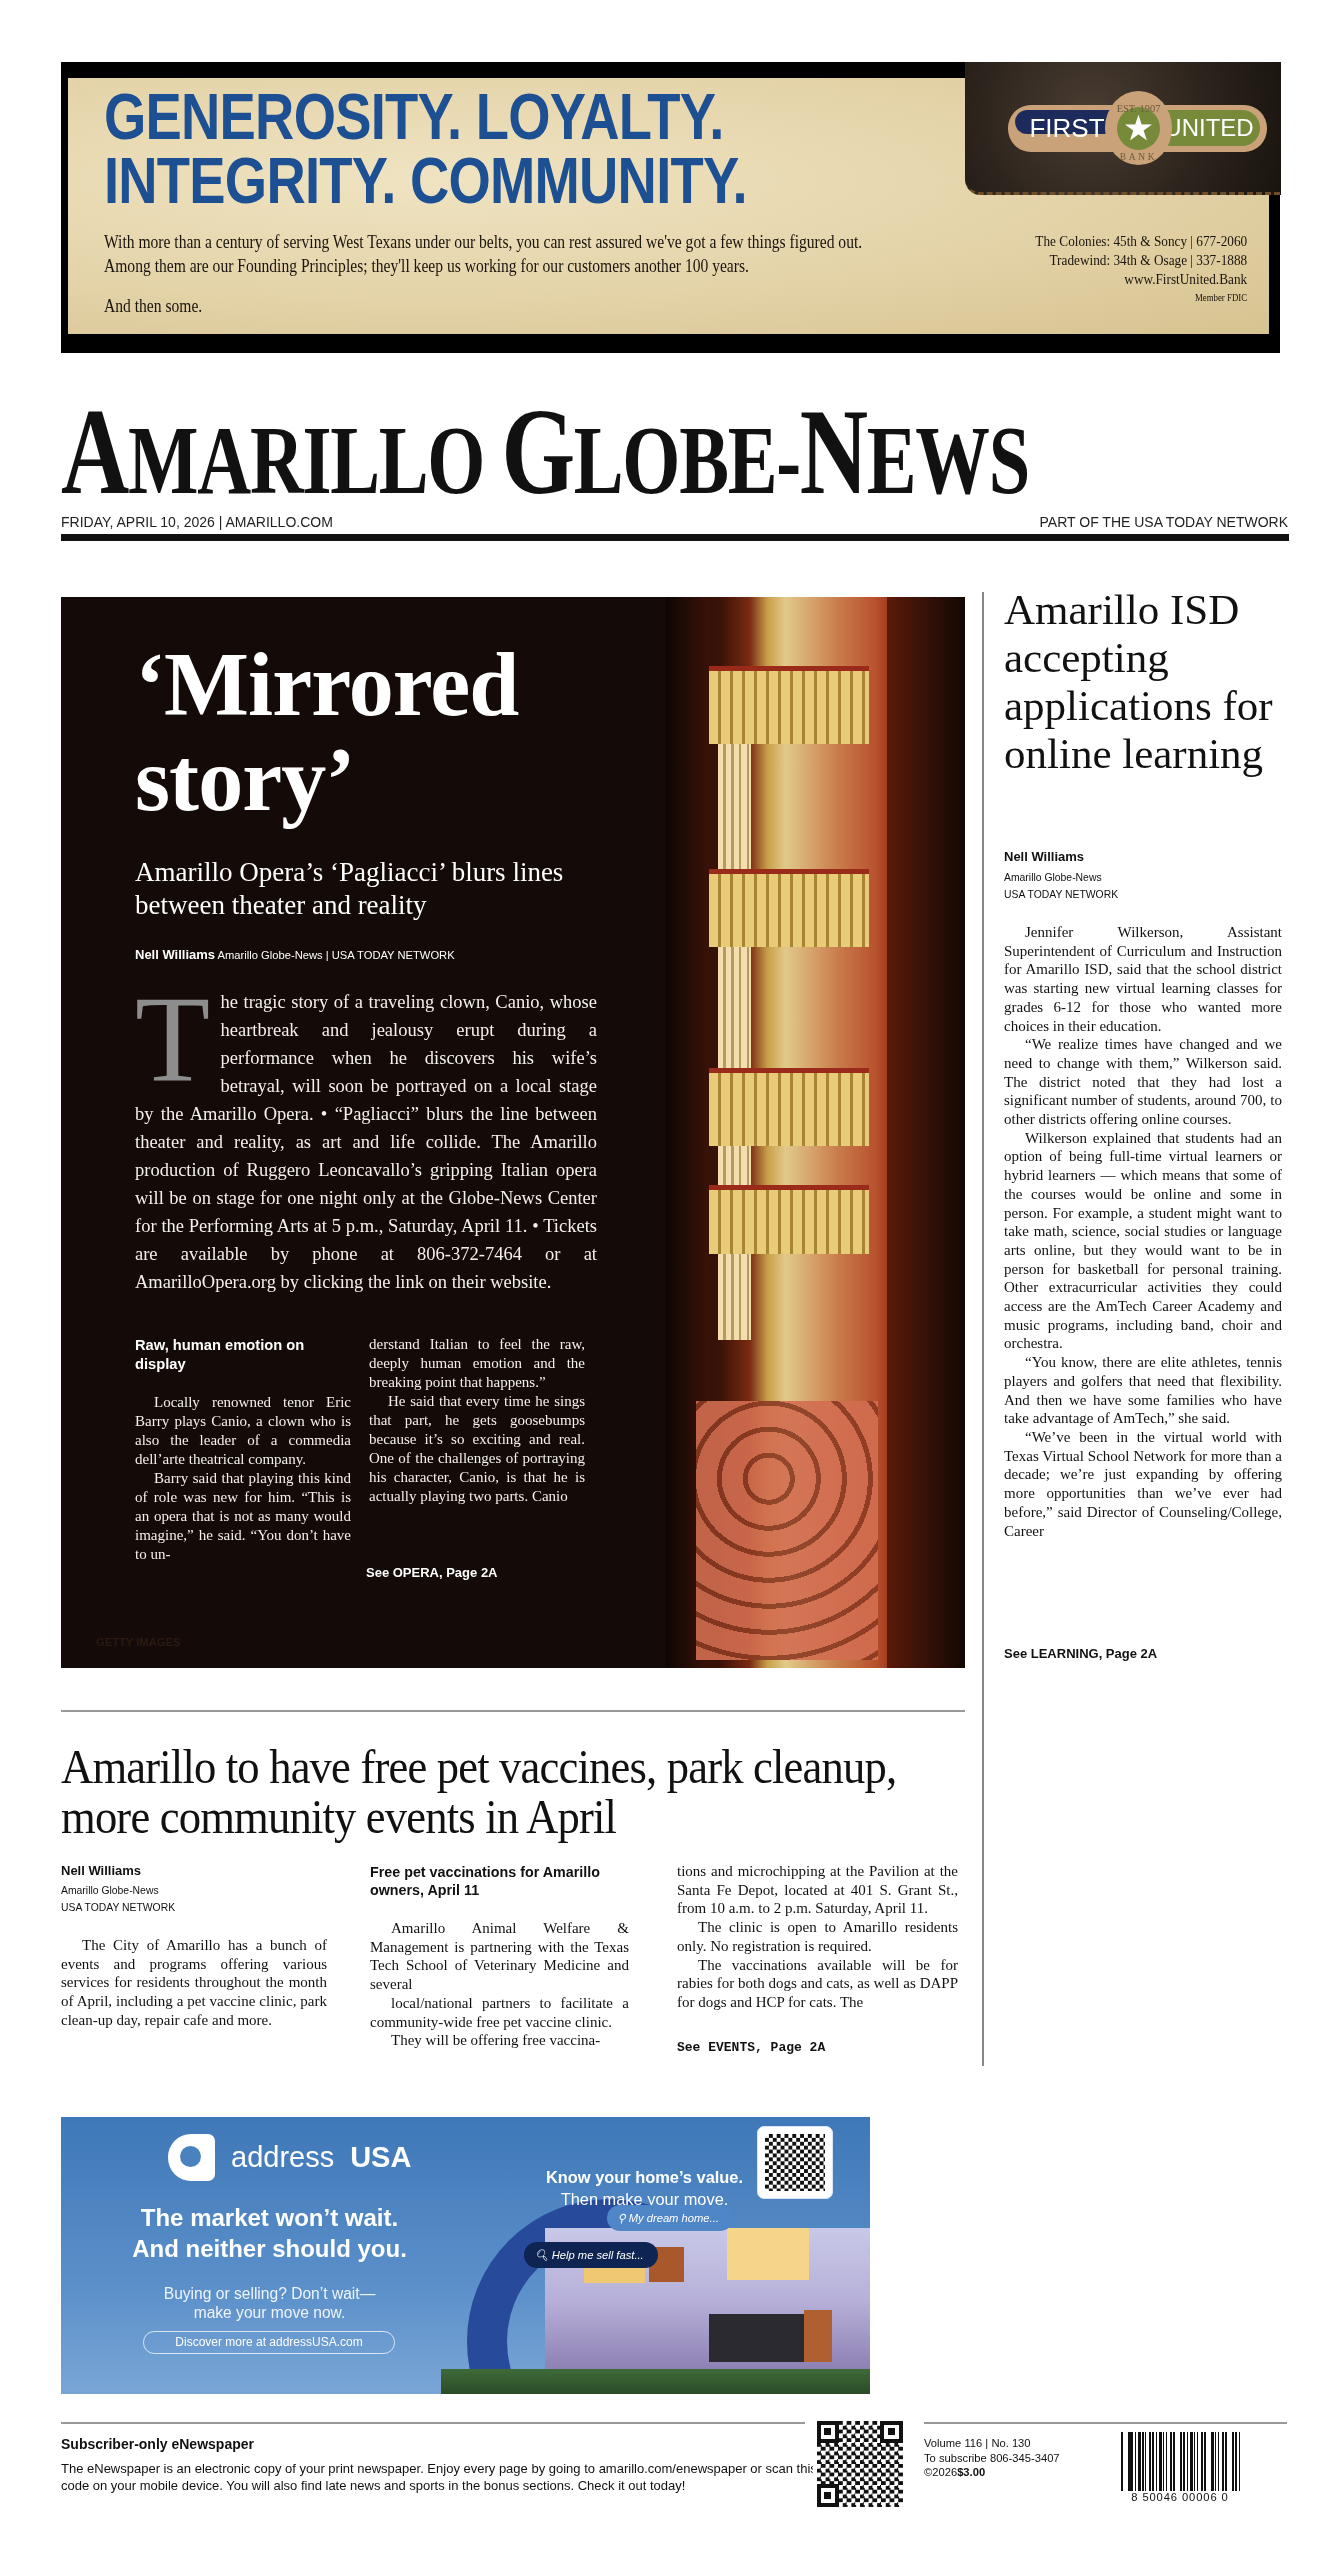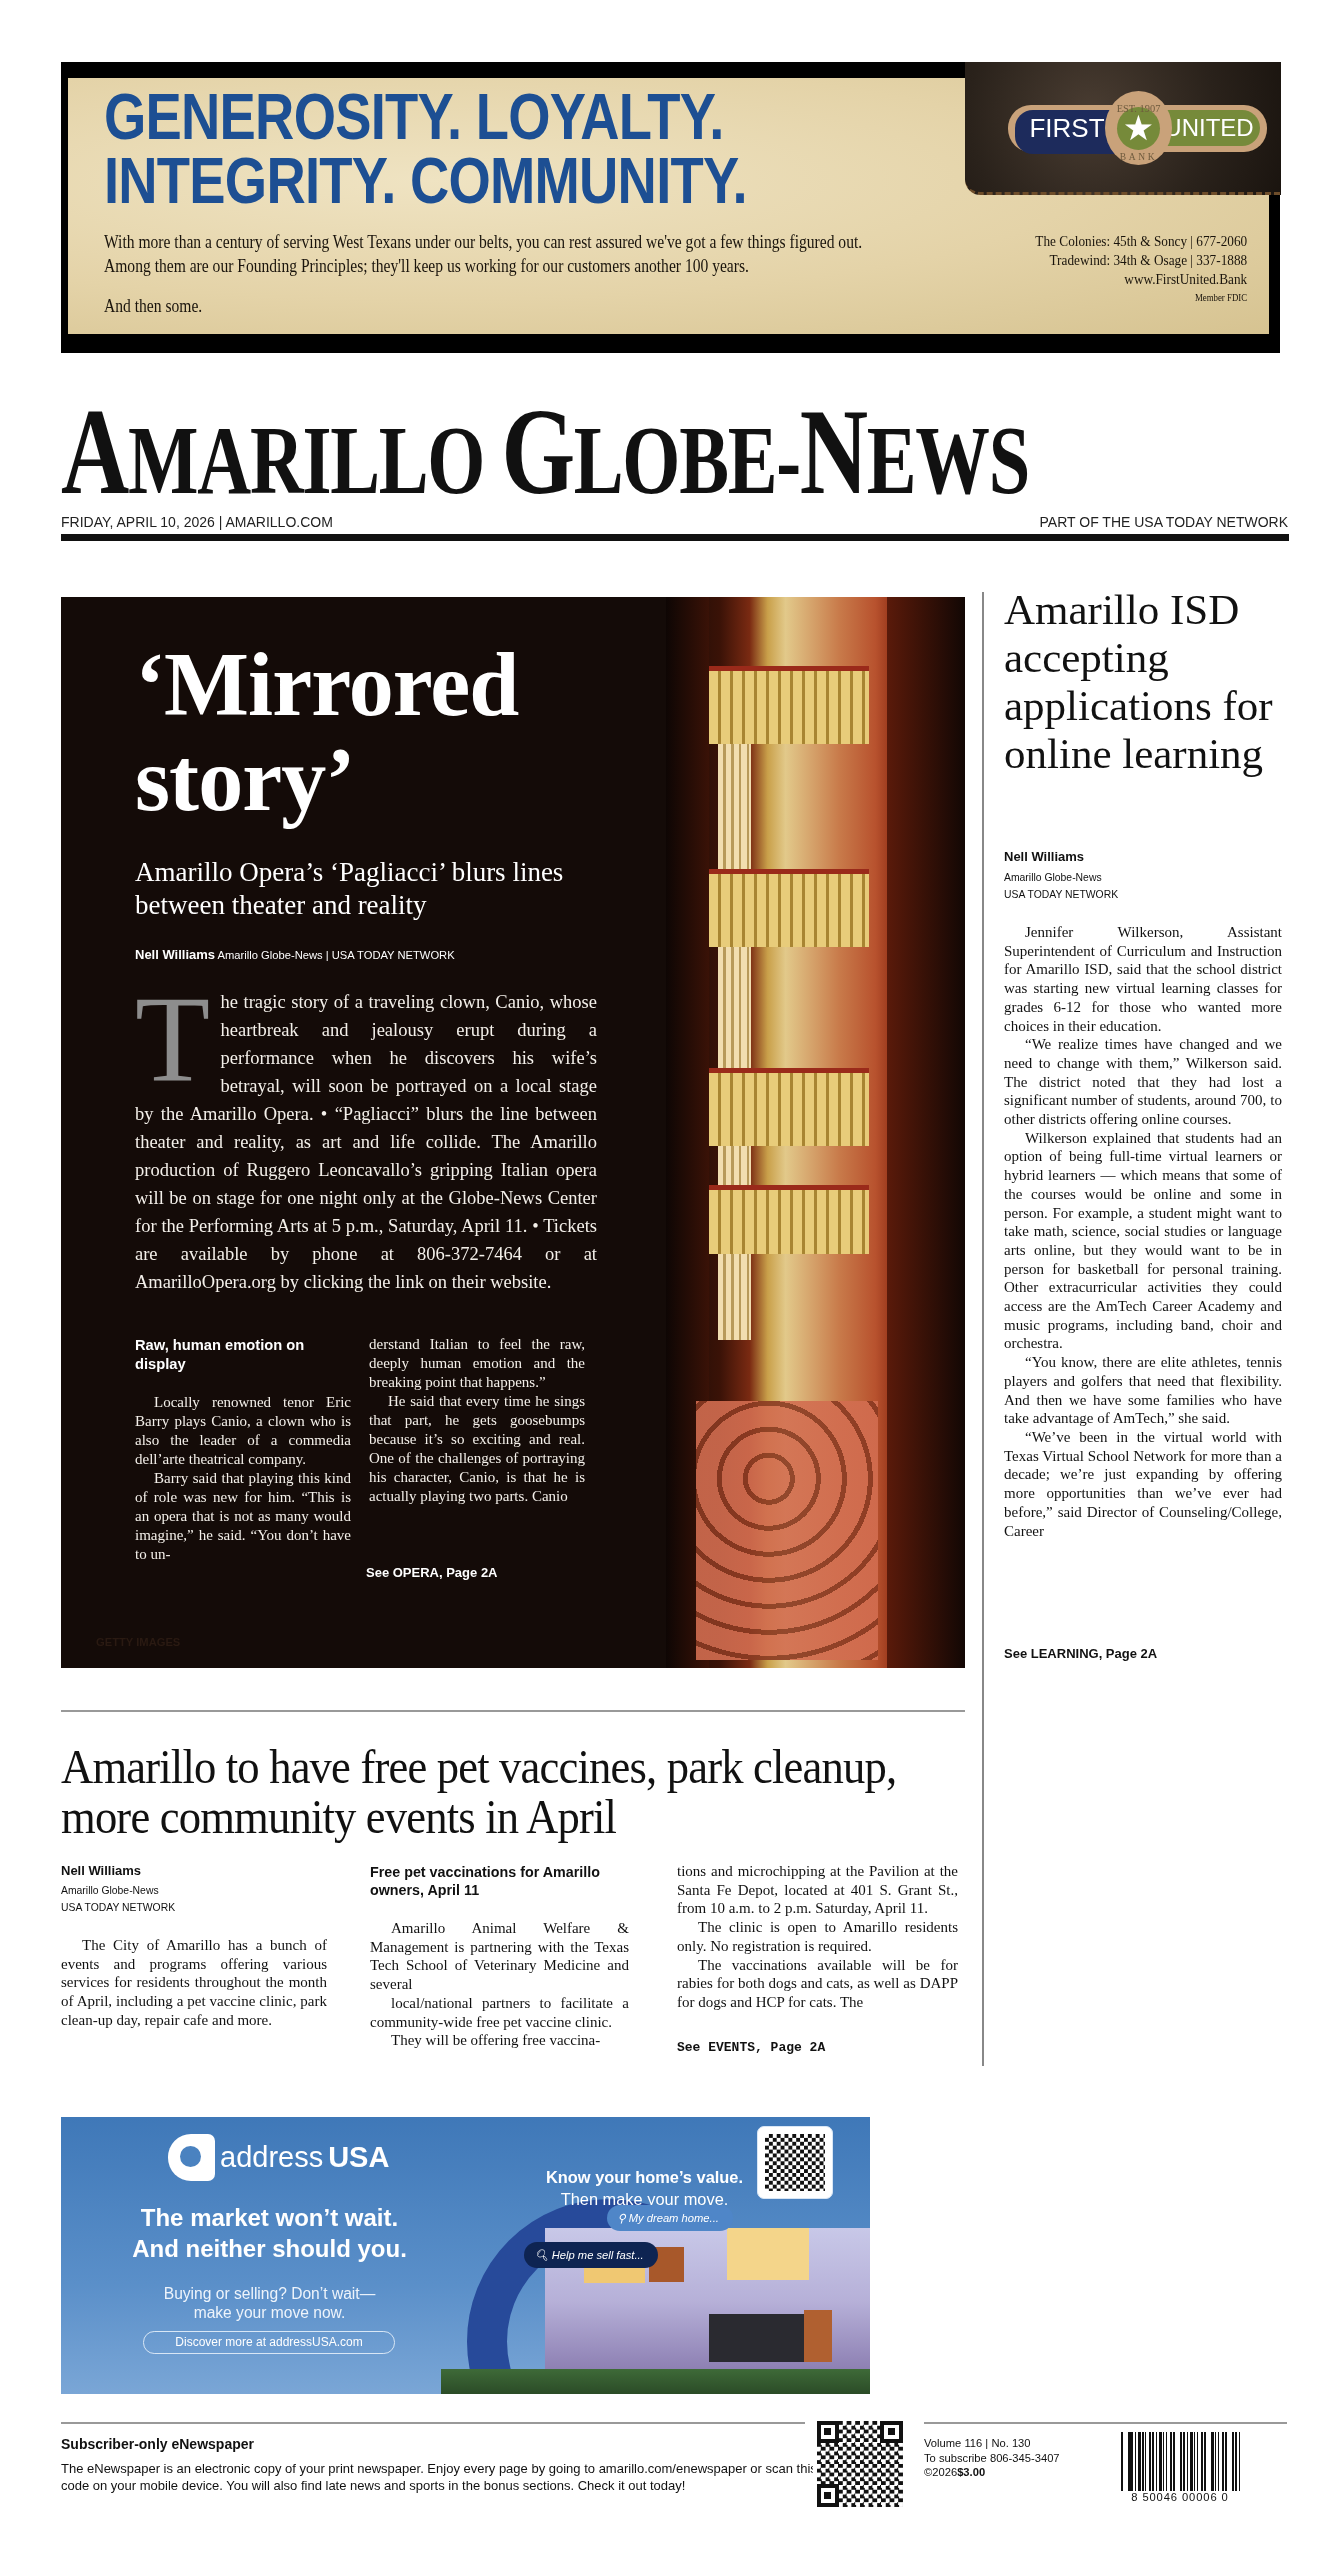--- a/index.html
+++ b/index.html
@@ -17,21 +17,21 @@
   #top-ad .body { position: absolute; left: 43px; top: 168px; width: 951px; font-family: "Liberation Serif", serif;
     font-size: 19px; line-height: 24px; color: #1a140c; transform: scaleX(0.82); transform-origin: left top; }
   #top-ad .tagline { position: absolute; left: 43px; top: 233px; font-size: 19px; color: #1a140c;
     transform: scaleX(0.82); transform-origin: left top; }
   #top-ad .leather { position: absolute; left: 904px; top: 0; width: 316px; height: 133px;
     background: radial-gradient(circle at 40% 40%, #4a3d32 0%, #2a221b 60%, #1a140f 100%);
     border-radius: 0 0 0 15.6px; border-bottom: 3.5px dashed #6e4d2a; }
   #top-ad .logo { position: absolute; left: 947px; top: 29px; width: 264px; height: 71px; }
   #top-ad .logo .pill { position: absolute; left: 0; top: 14px; width: 259px; height: 47px; border-radius: 23px;
     background: #c9a27a; }
-  #top-ad .logo .first { position: absolute; left: 7px; top: 19px; width: 104px; height: 44px; background: #1d2b5c;
+  #top-ad .logo .first { position: absolute; left: 7px; top: 19px; width: 104px; height: 24px; background: #1d2b5c;
     border-radius: 18px 0 0 18px; color: #fff; font-family: "Liberation Sans", sans-serif; font-size: 26px;
     line-height: 36px; text-align: center; }
   #top-ad .logo .united { position: absolute; left: 150px; top: 19px; width: 102px; height: 36px; background: #768a3a;
     border-radius: 0 18px 18px 0; color: #fff; font-family: "Liberation Sans", sans-serif; font-size: 24px;
     line-height: 36px; text-align: center; }
   #top-ad .logo .seal { position: absolute; left: 97px; top: 0; width: 67px; height: 74px; border-radius: 50%;
     background: #c9a27a; }
   #top-ad .logo .seal-inner { position: absolute; left: 109px; top: 15.6px; width: 43px; height: 43px; border-radius: 50%;
     background: #768a3a; color: #fff; font-size: 35px; line-height: 43px; text-align: center; }
   #top-ad .logo .est { position: absolute; left: 102px; top: 12px; width: 57px; text-align: center; font-size: 10.4px; color: #6e5a3d; }
@@ -108,21 +108,21 @@
   #s2-sub { left: 370px; top: 1863px; width: 277px; font-family: "Liberation Sans", sans-serif; font-weight: bold;
     font-size: 14.3px; line-height: 18px; }
   #s2-col-2 { left: 370px; top: 1919px; width: 216px; }
   #s2-col-3 { left: 677px; top: 1862px; width: 281px; }
   #s2-jump { left: 677px; top: 2040px; font-family: Liberation Mono, monospace; font-weight: bold; font-size: 13px; }
 
   
   #house-ad { left: 61px; top: 2117px; width: 809px; height: 277px; overflow: hidden;
     background: linear-gradient(180deg, #3f78b8 0%, #5a8fc9 60%, #7aa6d6 100%); }
   #house-ad .logo { position: absolute; left: 107px; top: 17.3px; color: #fff; font-family: "Liberation Sans", sans-serif;
-    font-size: 29px; display: flex; align-items: center; gap: 5px; }
+    font-size: 29px; display: flex; align-items: center; gap: 16px; }
   #house-ad .logo .mark { width: 47px; height: 47px; background: #fff; border-radius: 23px 7px 7px 23px; position: relative; }
   #house-ad .logo .mark::after { content: ""; position: absolute; left: 12px; top: 12px; width: 21px; height: 21px; border-radius: 50%; background: #4a82c0; }
   #house-ad .logo b { font-weight: bold; }
   #house-ad .tag1 { position: absolute; left: 31px; top: 85px; width: 355px; text-align: center; color: #fff;
     font-family: "Liberation Sans", sans-serif; font-weight: bold; font-size: 24px; line-height: 31px; }
   #house-ad .tag2 { position: absolute; left: 31px; top: 159px; width: 355px; text-align: center; color: #eef4fb;
     font-family: "Liberation Sans", sans-serif; font-size: 15.6px; line-height: 19px; margin-top: 8px; }
   #house-ad .cta { position: absolute; left: 82px; top: 214px; width: 252px; height: 22.5px; border: 1.3px solid #d8e6f5;
     border-radius: 11.2px; color: #fff; font-family: "Liberation Sans", sans-serif; font-size: 12px; line-height: 20px; text-align: center; }
   #house-ad .know { position: absolute; left: 458px; top: 14px; width: 251px; text-align: center; color: #fff;

